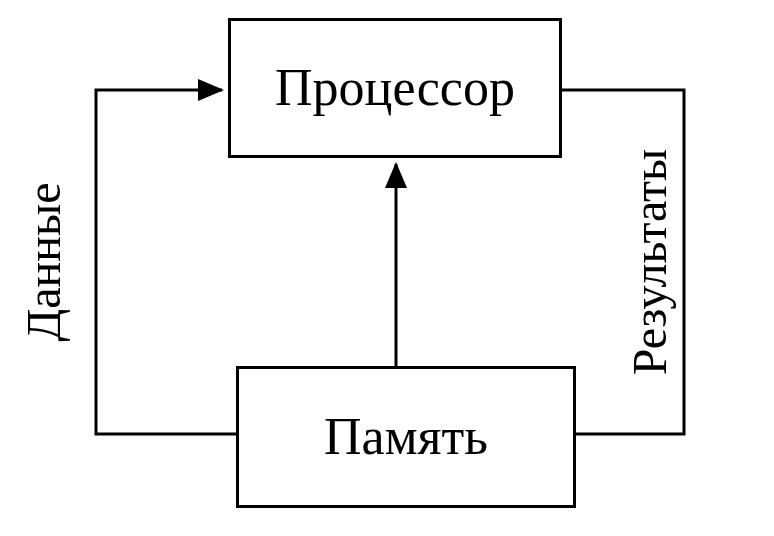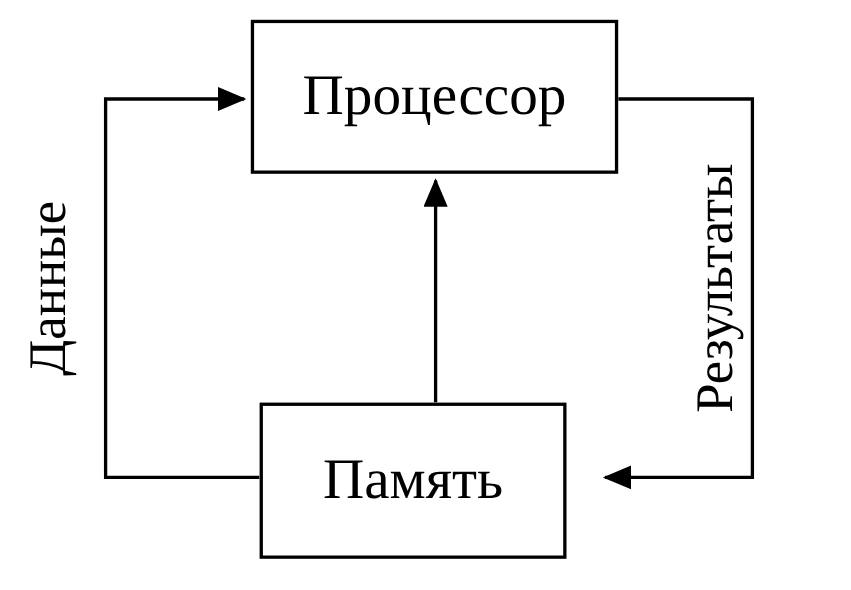--- a/index.html
+++ b/index.html
@@ -27,21 +27,21 @@
     border: 3px solid #000000;
     background: #ffffff;
     display: flex;
     align-items: center;
     justify-content: center;
     font-size: 52px;
     line-height: 1;
     white-space: nowrap;
   }
   #node-processor { left: 228px; top: 18px;  width: 334px; height: 140px; }
-  #node-memory    { left: 236px; top: 366px; width: 279px; height: 142px; }
+  #node-memory    { left: 236px; top: 366px; width: 340px; height: 142px; }
   .edge-label {
     position: absolute;
     font-size: 48px;
     line-height: 1;
     white-space: nowrap;
   }
   .h-center {
     transform: translate(-50%, -50%);
   }
   .v-label {

